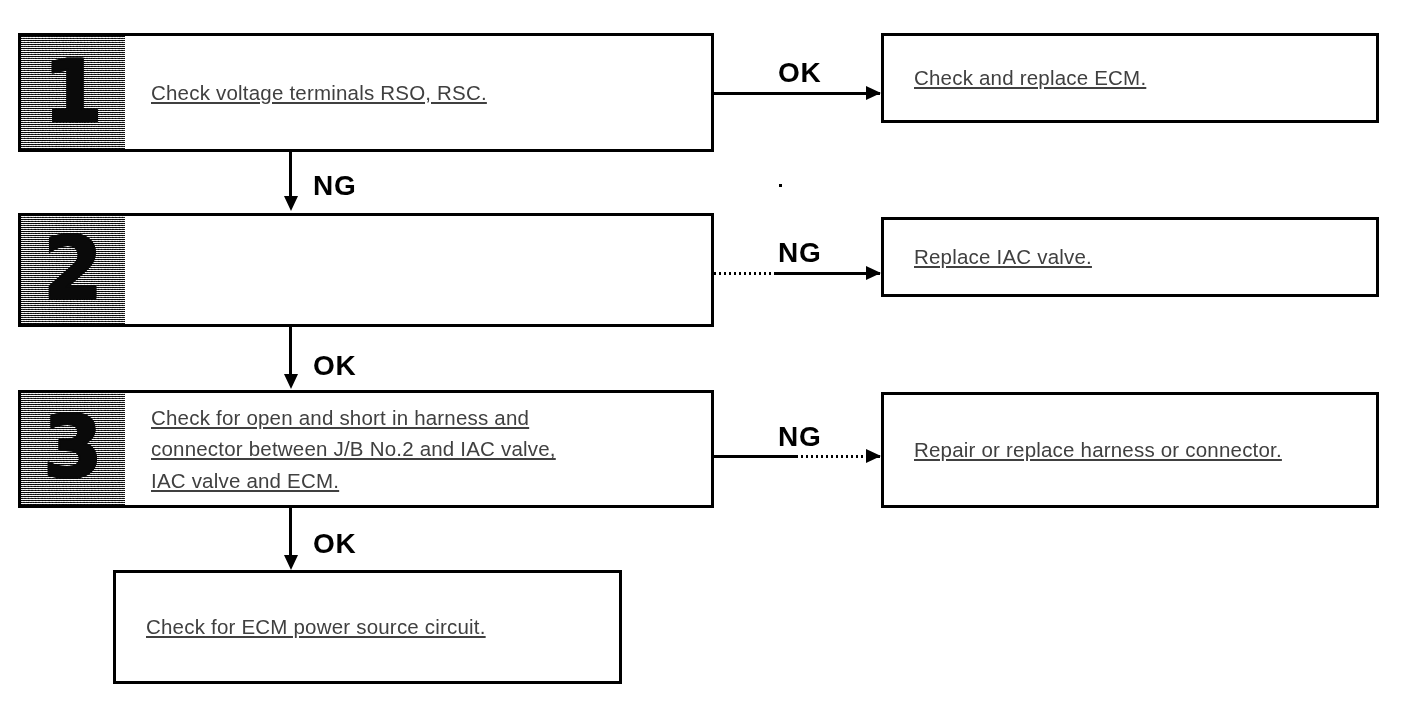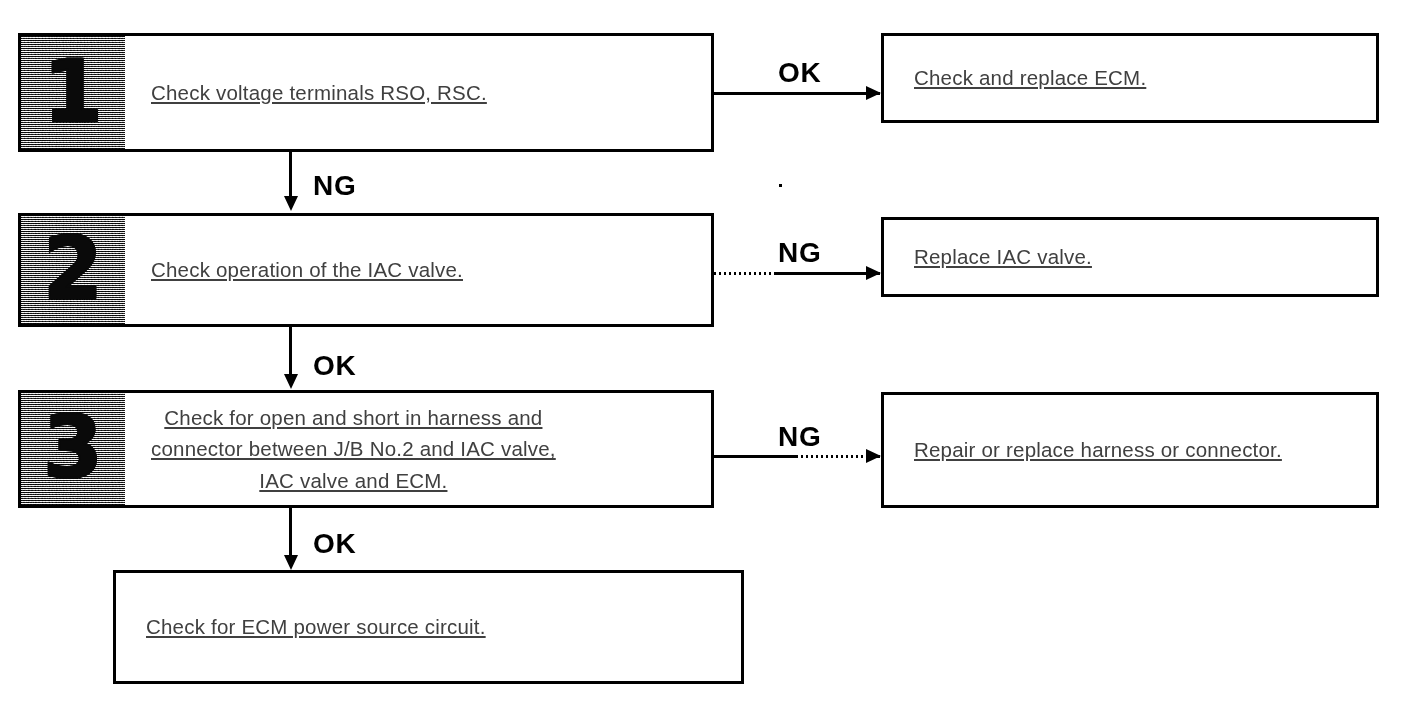--- a/index.html
+++ b/index.html
@@ -156,57 +156,56 @@
   <div class="node" style="left:881px; top:33px; width:498px; height:90px;">
     <div class="node-text">Check and replace ECM.</div>
   </div>
 
   <div class="speck" style="left:779px; top:184px;"></div>
 
   <div class="node step" style="left:18px; top:213px; width:696px; height:114px;">
     <div class="badge">
       <span class="badge-num">2</span>
     </div>
-    <div class="node-text" style="margin-left:104px;">Check operation of the IAC valve.</div>
   </div>
 
   <div class="h-line" style="left:714px; top:272px; width:166px;">
     <div class="fade" style="width:62px;"></div>
   </div>
   <div class="arrow-right" style="left:866px; top:266px;"></div>
   <div class="edge-label" style="left:778px; top:237px;">NG</div>
 
   <div class="v-line" style="left:289px; top:327px; height:48px;"></div>
   <div class="arrow-down" style="left:284px; top:374px;"></div>
   <div class="edge-label" style="left:313px; top:350px;">OK</div>
 
   <div class="node" style="left:881px; top:217px; width:498px; height:80px;">
     <div class="node-text">Replace IAC valve.</div>
   </div>
 
   <div class="node step" style="left:18px; top:390px; width:696px; height:118px;">
     <div class="badge">
       <span class="badge-num">3</span>
     </div>
-    <div class="node-text" style="margin-left:104px;text-align:center;">Check for open and short in harness and
+    <div class="node-text" style="margin-left:104px;">Check for open and short in harness and
 connector between J/B No.2 and IAC valve,
 IAC valve and ECM.</div>
   </div>
 
   <div class="h-line" style="left:714px; top:455px; width:166px;">
     <div class="fade" style="left:82px; width:74px;"></div>
   </div>
   <div class="arrow-right" style="left:866px; top:449px;"></div>
   <div class="edge-label" style="left:778px; top:421px;">NG</div>
 
   <div class="v-line" style="left:289px; top:508px; height:48px;"></div>
   <div class="arrow-down" style="left:284px; top:555px;"></div>
   <div class="edge-label" style="left:313px; top:528px;">OK</div>
 
   <div class="node" style="left:881px; top:392px; width:498px; height:116px;">
     <div class="node-text">Repair or replace harness or connector.</div>
   </div>
 
-  <div class="node" style="left:113px; top:570px; width:631px; height:114px;">
+  <div class="node" style="left:113px; top:570px; width:509px; height:114px;">
     <div class="node-text">Check for ECM power source circuit.</div>
   </div>
 
 </div>
 
 </body></html>

